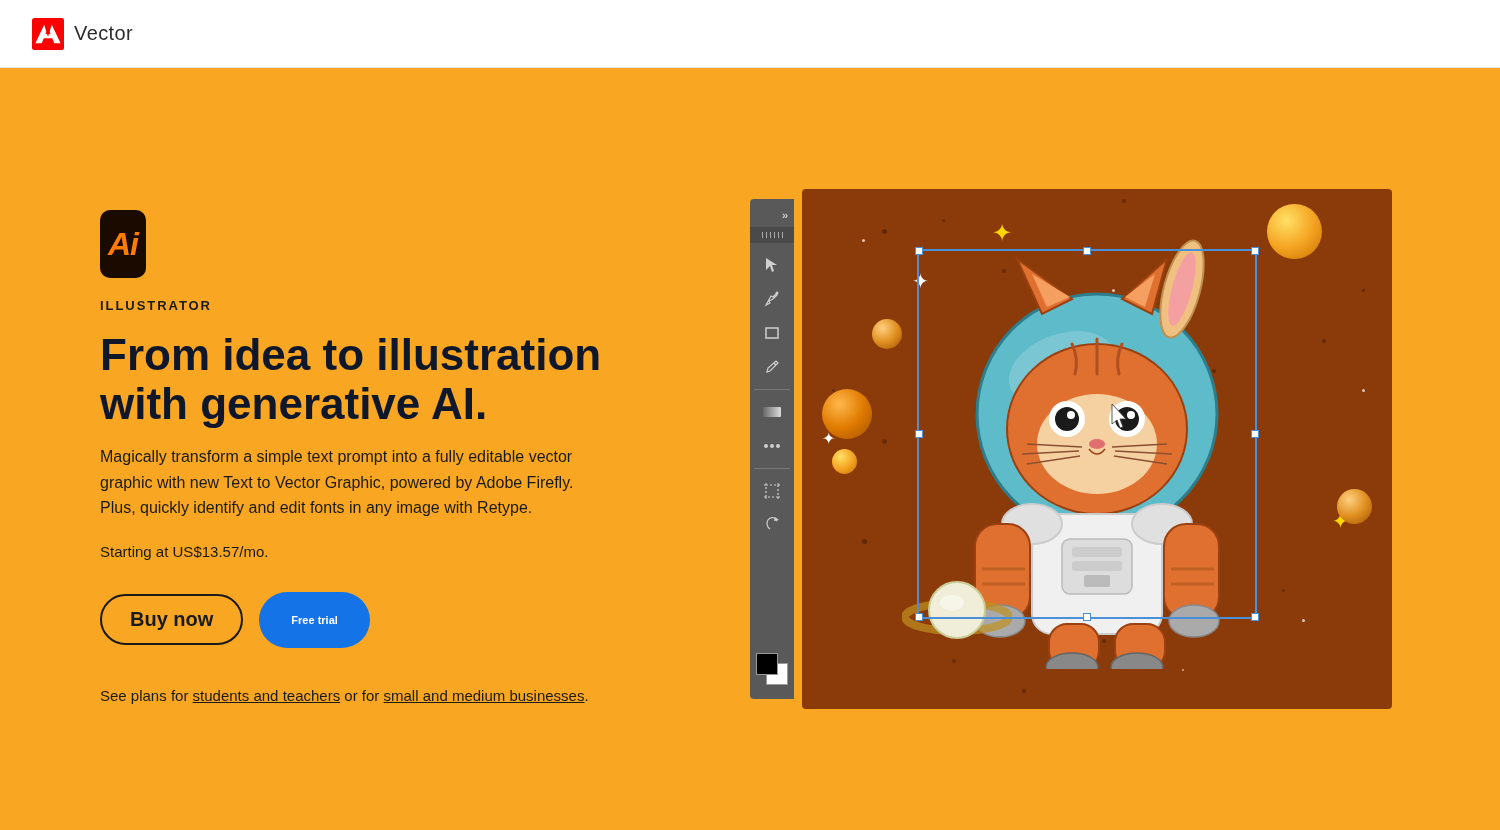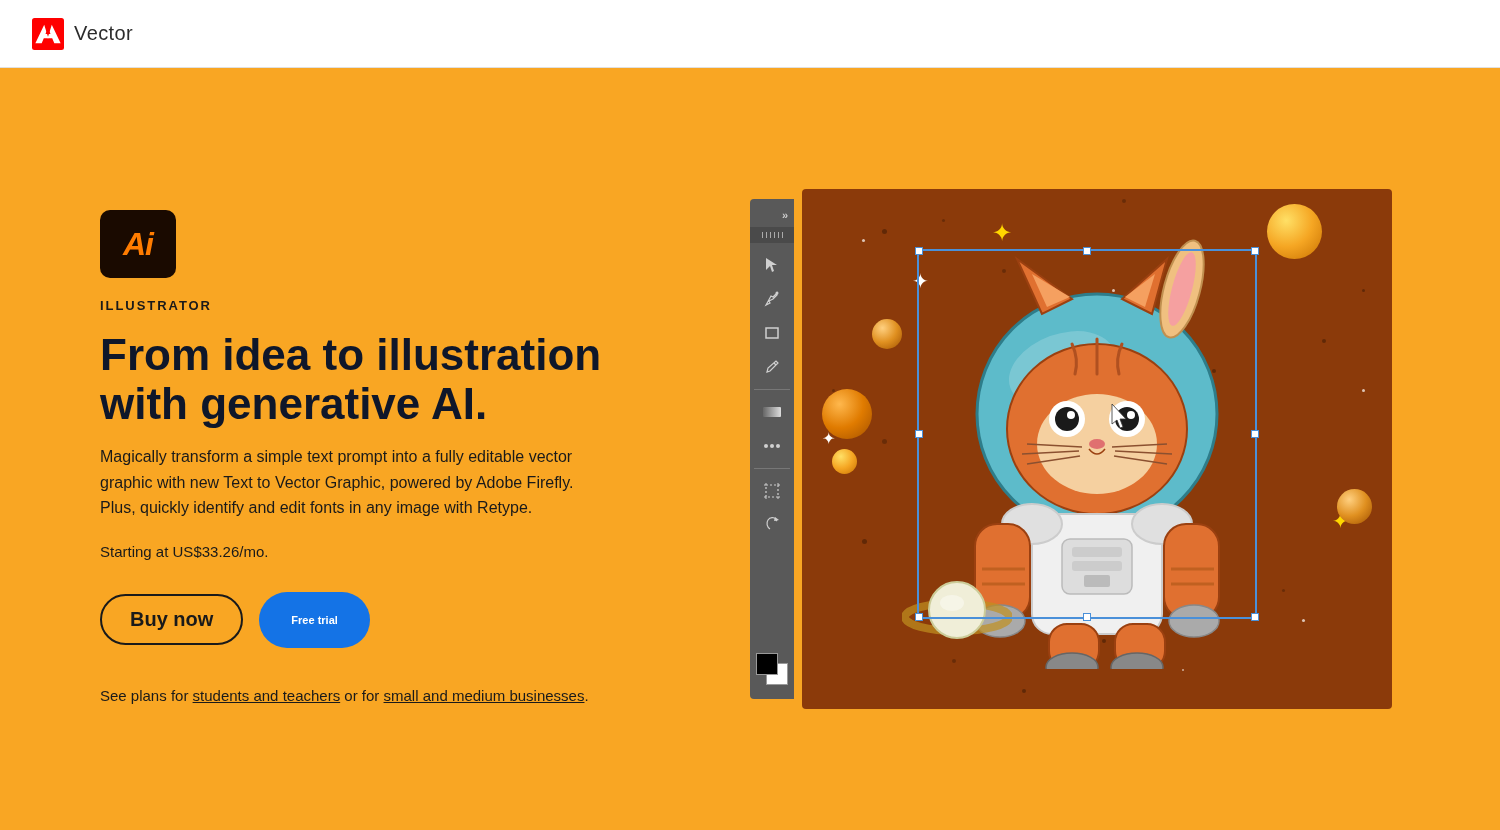--- a/index.html
+++ b/index.html
@@ -41,21 +41,21 @@
     }
 
     
     .left-col {
       flex: 0 0 640px;
       padding-top: 20px;
     }
 
     
     .ai-icon-wrapper {
-      width: 76px;
+      width: 46px;
       height: 68px;
       background: #1a0a00;
       border-radius: 10px;
       display: flex;
       align-items: center;
       justify-content: center;
       margin-bottom: 20px;
     }
     .ai-icon-text {
       color: #FF7C00;
@@ -345,21 +345,21 @@
     <div class="ai-icon-wrapper">
       <span class="ai-icon-text">Ai</span>
     </div>
 
     <p class="product-label">ILLUSTRATOR</p>
 
     <h1 class="headline">From idea to illustration with generative AI.</h1>
 
     <p class="description">Magically transform a simple text prompt into a fully editable vector graphic with new Text to Vector Graphic, powered by Adobe Firefly. Plus, quickly identify and edit fonts in any image with Retype.</p>
 
-    <p class="pricing">Starting at US$33.26/mo.</p>
+    <p class="pricing">Starting at US$13.57/mo.</p>
 
     <div class="buttons">
       <button class="btn-buy">Buy now</button>
       <button class="btn-trial">Free trial</button>
     </div>
 
     <p class="plans-text">
       <span>See plans for </span><a href="#">students and teachers</a><span> or for </span><a href="#">small and medium businesses</a><span>.</span>
     </p>
 

